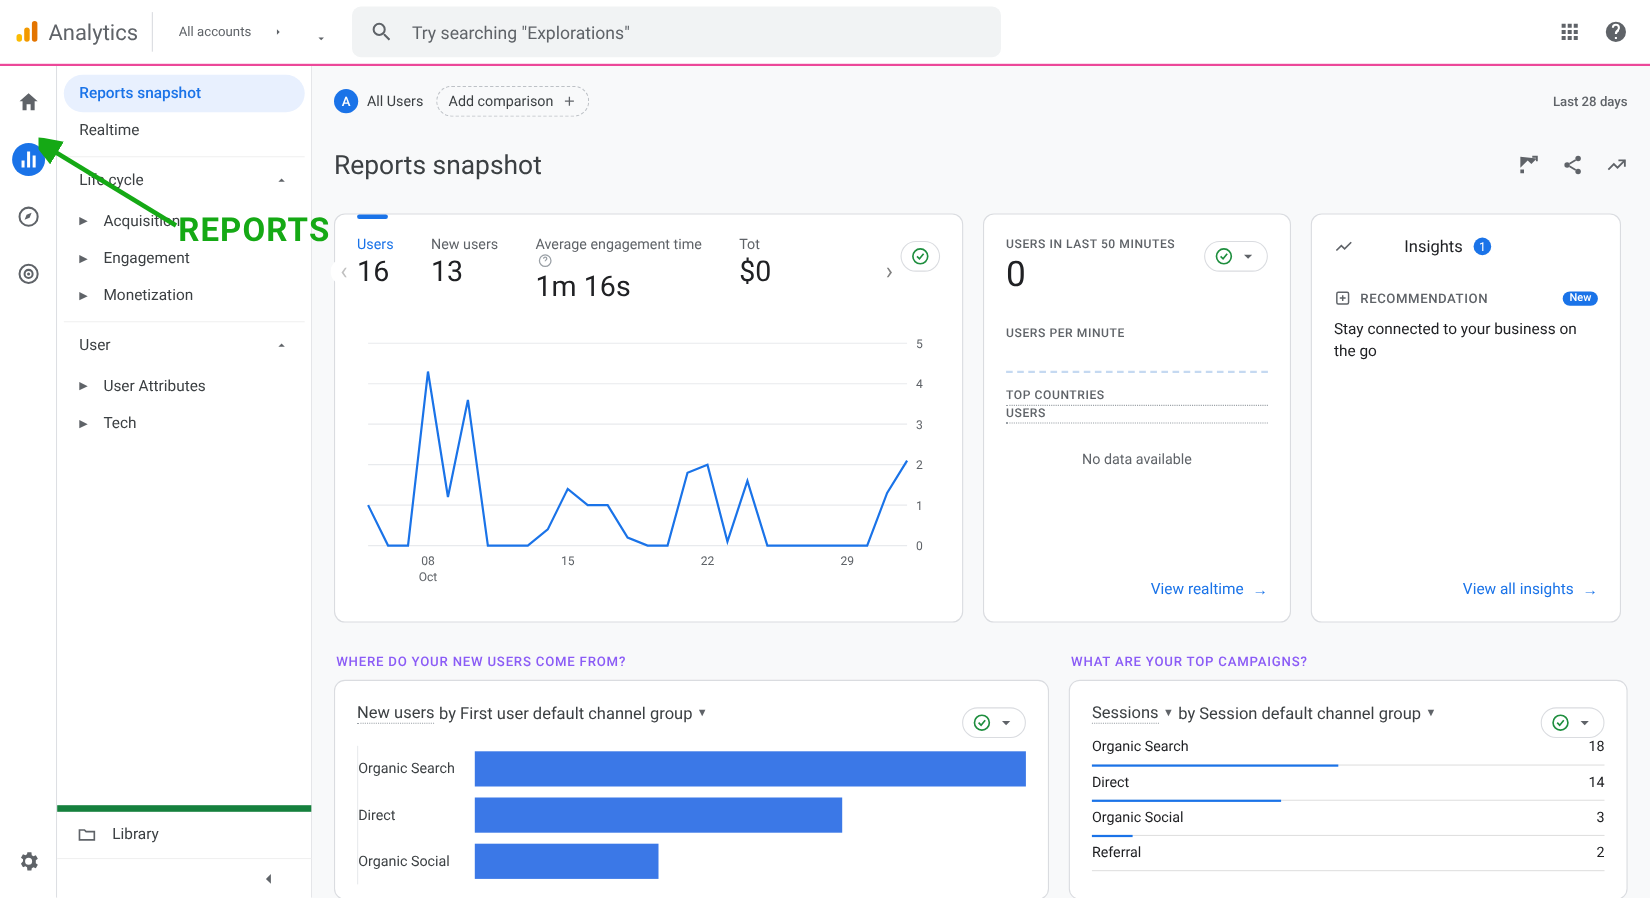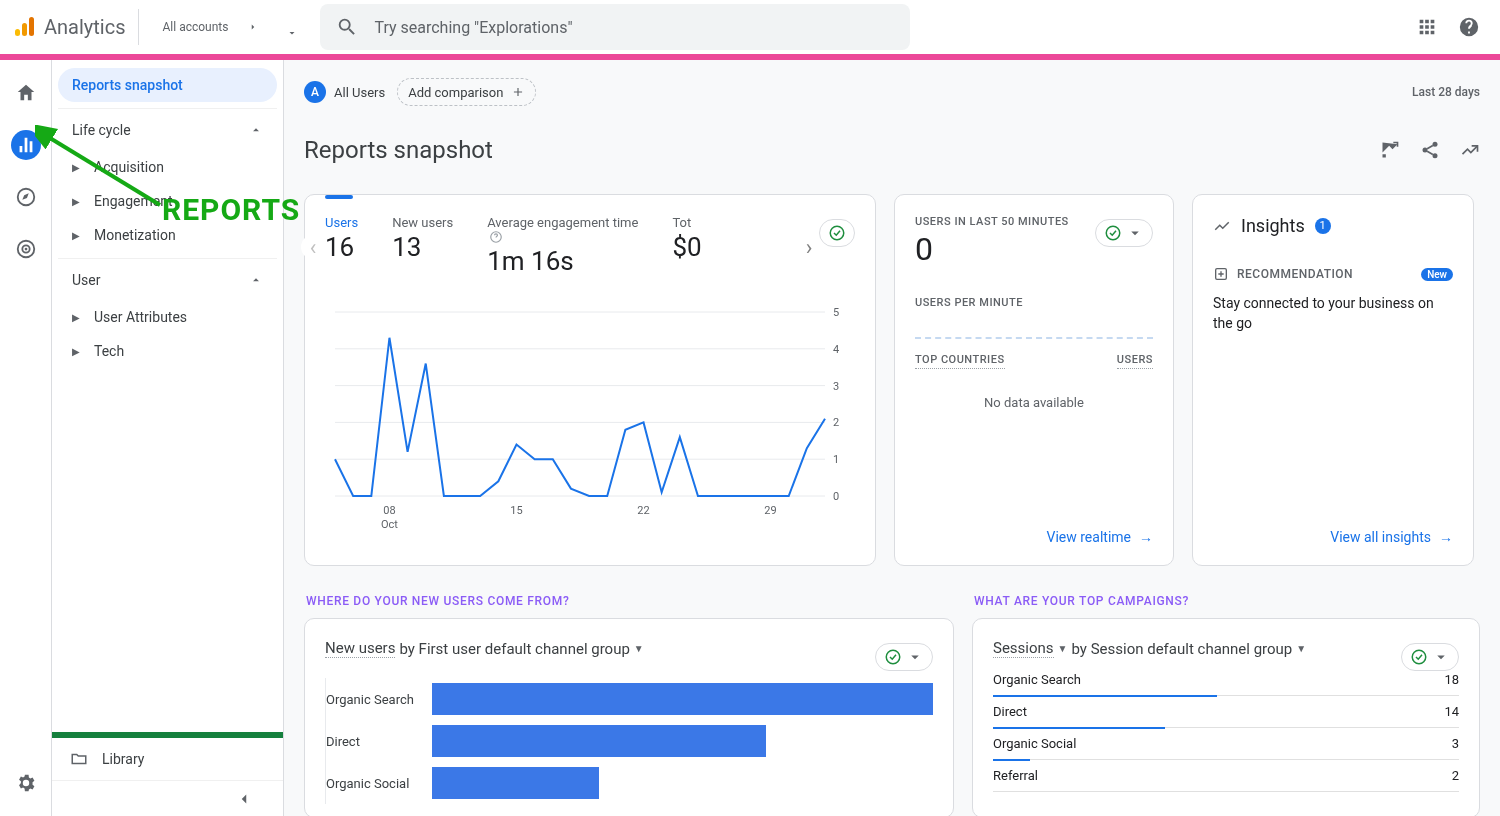--- a/index.html
+++ b/index.html
@@ -1,17 +1,17 @@
 <!DOCTYPE html>
 <html><head>
 <meta charset="utf-8">
 <style>
 * { box-sizing: border-box; margin: 0; padding: 0; }
 body { font-family: 'Google Sans', Roboto, Arial, sans-serif; background: #fff; color: #202124; width:1500px; height:816px; overflow:hidden; position:relative;}
-.topbar { height:60px; border-bottom:6px solid #ec4899; display:flex; align-items:center; padding:0 12px; gap:10px; background:#fff; position:relative; z-index:10;}
+.topbar { height:60px; border-bottom:2px solid #ec4899; display:flex; align-items:center; padding:0 12px; gap:10px; background:#fff; position:relative; z-index:10;}
 .logo-block { display:flex; align-items:center; gap:8px; padding-right:12px; border-right:1px solid #dadce0; height:36px;}
 .logo-svg{width:24px;height:24px;}
 .brand{font-size:20px;color:#5f6368;}
 .accounts{font-size:12px;color:#5f6368; display:flex; align-items:center; gap:20px; padding:0 14px;}
 .accounts-drop{height:24px;display:flex;align-items:end;padding:0 4px;color:#5f6368;}
 .searchbar{flex:0 0 590px; background:#f1f3f4; border-radius:8px; height:46px; display:flex; align-items:center; gap:16px; padding:0 16px; margin-left:8px;}
 .search-icon{width:22px;height:22px;fill:#5f6368;}
 .search-placeholder{color:#5f6368;font-size:16px;}
 .top-right{margin-left:auto;display:flex;align-items:center;gap:20px;padding-right:8px;}
 .top-right svg{width:22px;height:22px;fill:#5f6368;}
@@ -56,21 +56,21 @@
 .active-bar{position:absolute;top:-20px;left:0;width:28px;height:4px;background:#1a73e8;border-radius:2px;}
 .scroll-arrows{position:absolute;left:-4px;top:40px;display:flex;width:520px;justify-content:space-between;pointer-events:none;z-index:5;}
 .scroll-arrows span{width:24px;height:24px;background:#fff;border-radius:50%;display:flex;align-items:center;justify-content:center;font-size:22px;color:#808080;pointer-events:auto;cursor:pointer;}
 .scroll-arrows .left{color:#c0c0c0;}
 .status-chip{border:1px solid #dadce0;border-radius:18px;height:28px;padding:0 8px;display:flex;align-items:center;gap:4px;position:absolute;right:20px;top:24px;}
 .status-chip svg{width:18px;height:18px;}
 .chart-area{margin-top:30px;height:230px;position:relative;}
 .upper-label{font-size:11px;color:#5f6368;letter-spacing:.5px;font-weight:500;}
 .big-zero{font-size:32px;color:#202124;margin-top:2px;}
 .sep-dash{border-top:2px dashed #c5d9f1;margin-top:28px;}
-.rt-cols{display:flex;justify-content:space-between;margin-top:14px;}
+.rt-cols{display:flex;justify-content:space-between;margin-top:14px;flex-direction:column;}
 .dotted-under{border-bottom:1px dotted #9aa0a6;padding-bottom:2px;font-size:11px;font-weight:500;letter-spacing:.5px;color:#5f6368;}
 .no-data{text-align:center;font-size:13px;color:#5f6368;margin-top:26px;}
 .card-link{margin-top:auto;text-align:right;color:#1a73e8;font-size:14px;display:flex;justify-content:flex-end;gap:8px;cursor:pointer;}
 .insights-head{display:flex;align-items:center;gap:10px;}
 .insights-head .count{background:#1a73e8;color:#fff;border-radius:50%;width:16px;height:16px;font-size:11px;display:flex;align-items:center;justify-content:center;}
 .rec-row{display:flex;align-items:center;justify-content:space-between;margin-top:30px;}
 .rec-row .lab{font-size:12px;letter-spacing:.5px;color:#5f6368;font-weight:500;display:flex;gap:8px;align-items:center;}
 .new-badge{background:#1a73e8;color:#fff;font-size:10px;padding:1px 6px;border-radius:8px;font-weight:500;}
 .rec-text{font-size:14px;color:#202124;margin-top:12px;line-height:1.4;}
 .section-q{font-size:12px;letter-spacing:.7px;font-weight:500;color:#8b5cf6;margin:28px 0 10px 2px;}
@@ -172,20 +172,23 @@
           <path d="M19.14 12.94a7.49 7.49 0 000-1.88l2.03-1.58-2-3.46-2.39.96a7.56 7.56 0 00-1.63-.94L14.8 3h-4l-.35 2.04a7.56 7.56 0 00-1.63.94l-2.39-.96-2 3.46 2.03 1.58a7.49 7.49 0 000 1.88L4.43 14.5l2 3.46 2.39-.96c.5.38 1.05.7 1.63.94L10.8 21h4l.35-2.04c.58-.24 1.13-.56 1.63-.94l2.39.96 2-3.46-2.03-1.58zM12 15.5A3.5 3.5 0 1115.5 12 3.5 3.5 0 0112 15.5z"></path>
         </svg>
     </div>
   </div>
 
   <div class="sidebar">
     <div class="side-top">
       <div class="side-item active">
           <span>Reports snapshot</span>
         </div>
+      <div class="side-item">
+          <span>Realtime</span>
+        </div>
       <div class="side-section">
         <span>Life cycle</span>
         <span>
             <svg width="14" height="14" viewBox="0 0 24 24" fill="#5f6368">
               <path d="M7 14l5-5 5 5z"></path>
             </svg>
           </span>
       </div>
       <div class="side-sub">
           <span class="tri">▶</span>
@@ -360,21 +363,21 @@
         </div>
       </div>
 
       <div class="card card-ins">
         <div class="insights-head">
           <span>
               <svg width="18" height="18" viewBox="0 0 24 24" fill="none" stroke="#5f6368" stroke-width="2">
                 <path d="M3 17l6-6 4 4 8-8"></path>
               </svg>
             </span>
-          <span style="font-size:18px;">Insights</span>
+          <span style="font-size:15px;margin-left:36px;">Insights</span>
           <span class="count">1</span>
         </div>
         <div class="rec-row">
           <div class="lab">
             <span>
                 <svg width="16" height="16" viewBox="0 0 24 24" fill="none" stroke="#5f6368" stroke-width="2">
                   <rect x="4" y="4" width="16" height="16" rx="2"></rect>
                   <path d="M12 8v8M8 12h8"></path>
                 </svg>
               </span>

